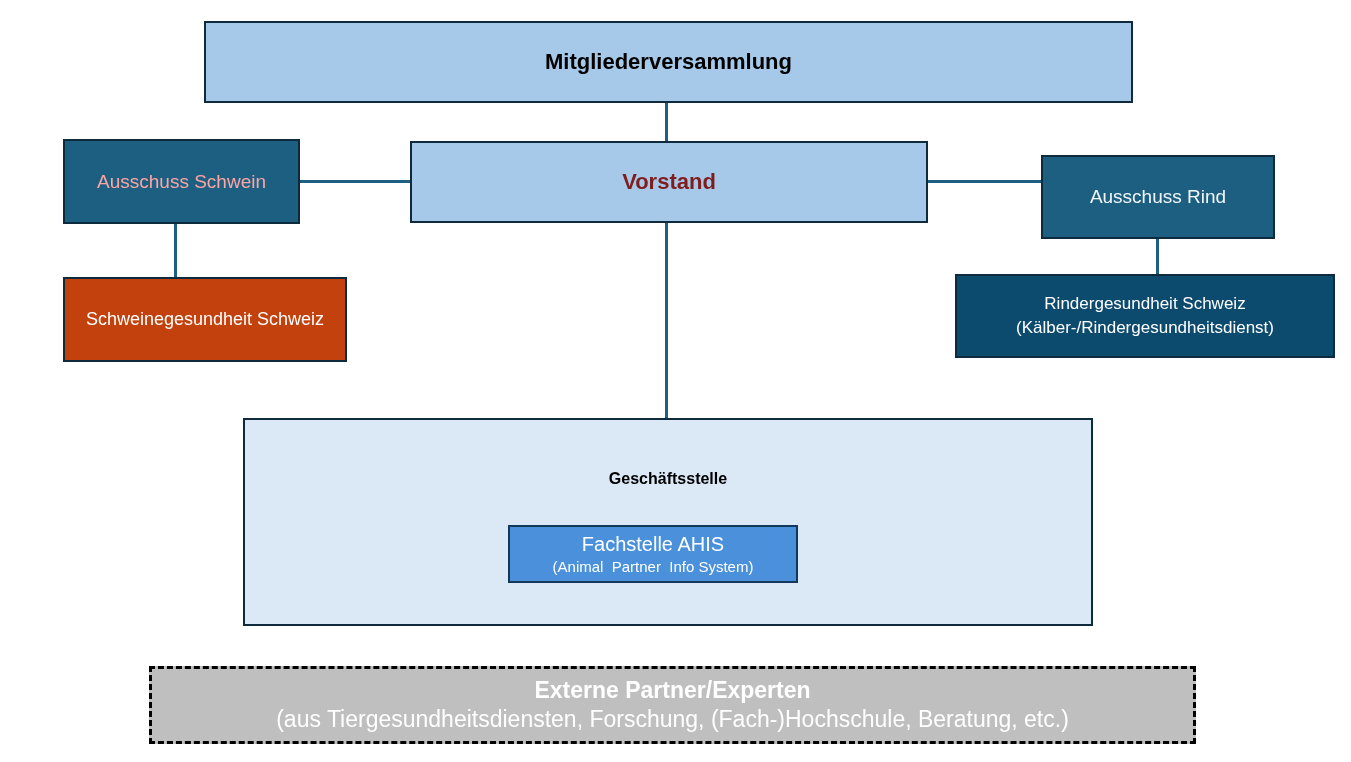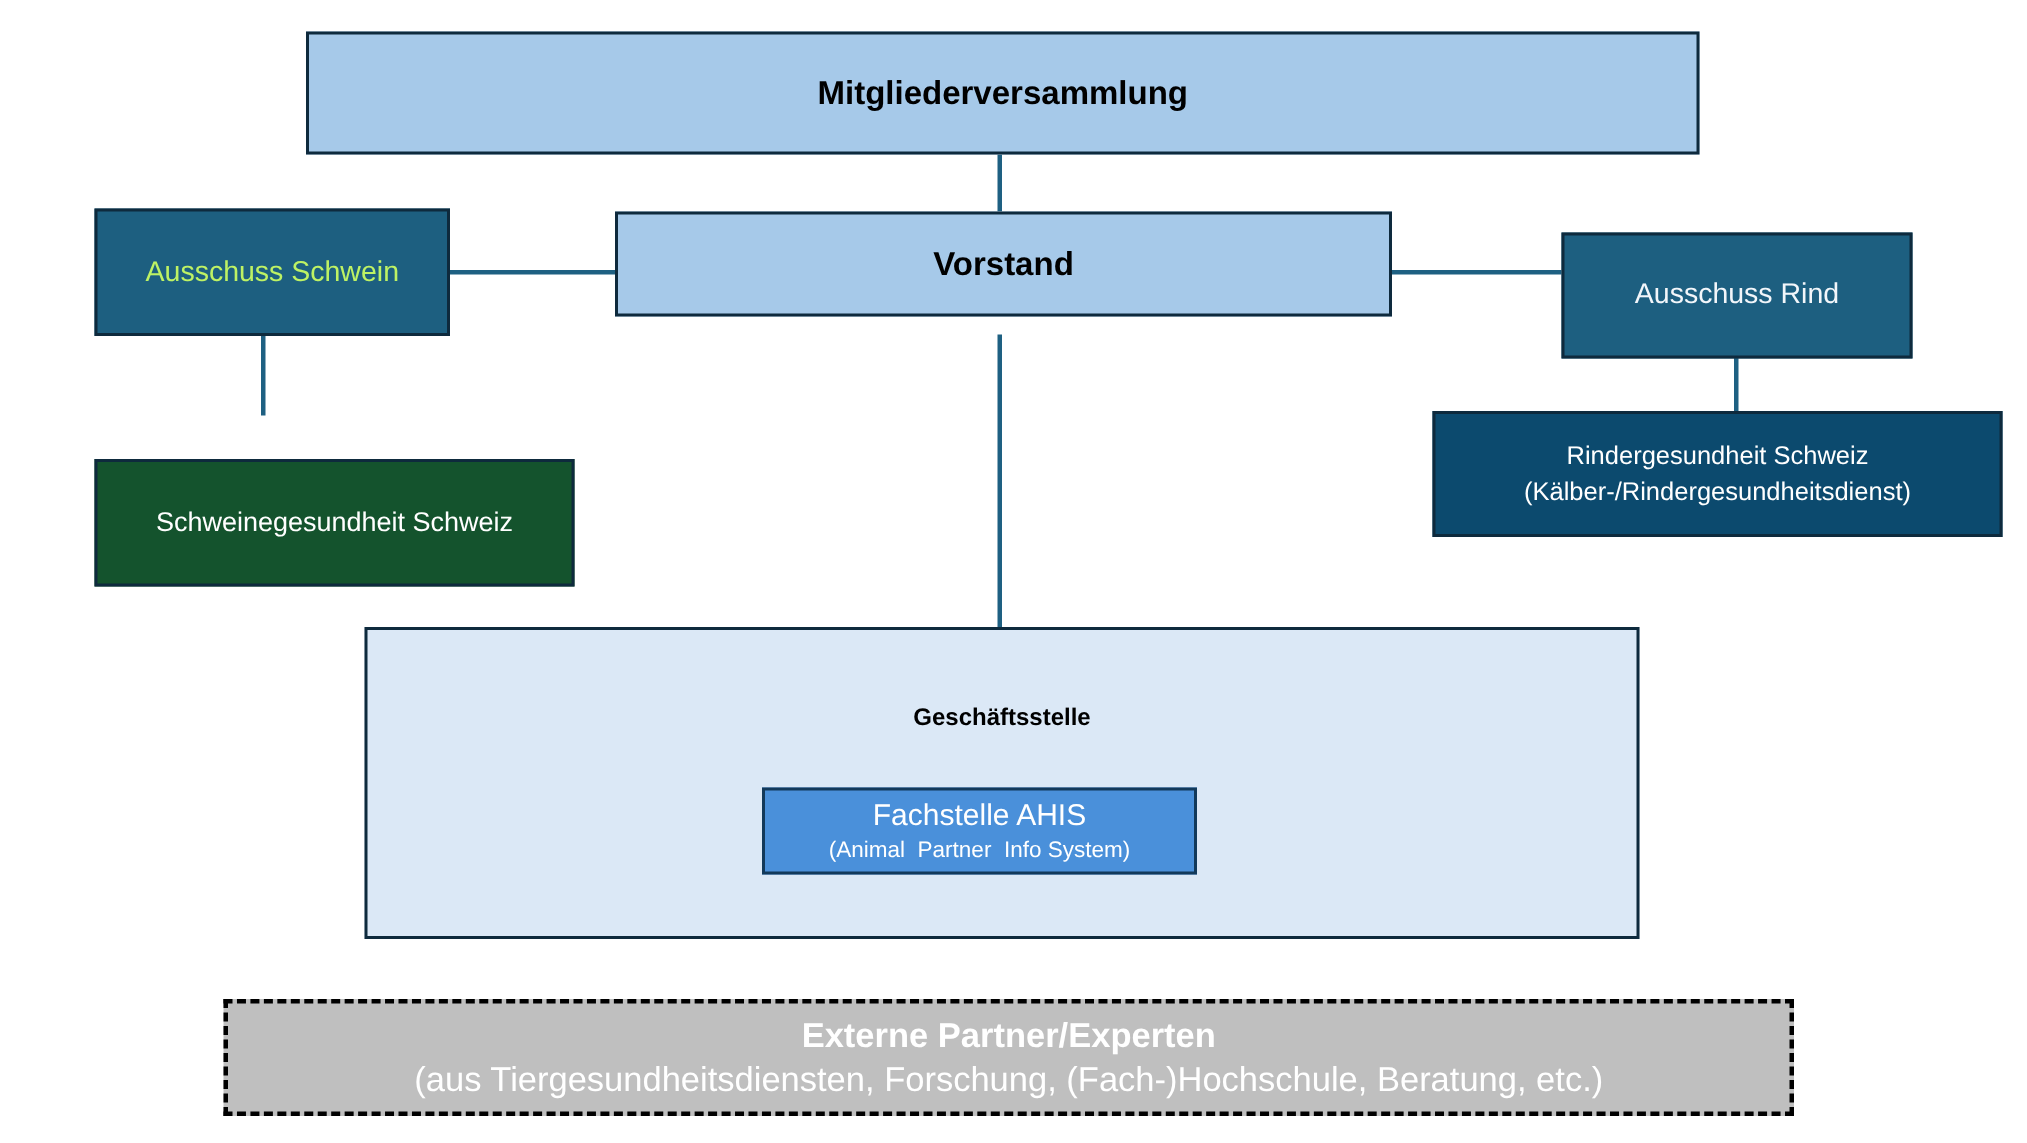--- a/index.html
+++ b/index.html
@@ -21,38 +21,38 @@
     text-align: center;
   }
   .connector { position: absolute; background: #1E6082; }
 
   .box-mitglieder {
     left: 204px; top: 21px; width: 929px; height: 82px;
     background: #A6C9E9; border: 2.5px solid #0E2A3D;
     color: #000000; font-size: 22px; font-weight: bold;
   }
   .box-vorstand {
-    left: 410px; top: 141px; width: 518px; height: 70px;
+    left: 410px; top: 141px; width: 518px; height: 82px;
     background: #A6C9E9; border: 2.5px solid #0E2A3D;
-    color: #000000; font-size: 22px; font-weight: bold;
+    color: #7f1d1d; font-size: 22px; font-weight: bold;
   }
   .box-ausschuss-schwein {
     left: 63px; top: 139px; width: 237px; height: 85px;
     background: #1D5F80; border: 2.5px solid #0E2A3D;
-    color: #bef264; font-size: 19px;
+    color: #fca5a5; font-size: 19px;
   }
   .box-ausschuss-rind {
     left: 1041px; top: 155px; width: 234px; height: 84px;
     background: #1D5F80; border: 2.5px solid #0E2A3D;
     color: #F2F6FA; font-size: 19px;
   }
   .box-schweinegesundheit {
-    left: 63px; top: 277px; width: 320px; height: 85px;
-    background: #14532d; border: 2.5px solid #0E2A3D;
-    color: #FFFFFF; font-size: 18px; margin-top: 29px;
+    left: 63px; top: 277px; width: 284px; height: 85px;
+    background: #c2410c; border: 2.5px solid #0E2A3D;
+    color: #FFFFFF; font-size: 18px;
   }
   .box-rindergesundheit {
     left: 955px; top: 274px; width: 380px; height: 84px;
     background: #0c4a6e; border: 2.5px solid #0E2A3D;
     color: #FFFFFF; font-size: 17px; line-height: 24px;
   }
   .box-geschaeftsstelle {
     left: 243px; top: 418px; width: 850px; height: 208px;
     background: #DBE8F6; border: 2.5px solid #0E2A3D;
     justify-content: flex-start;

